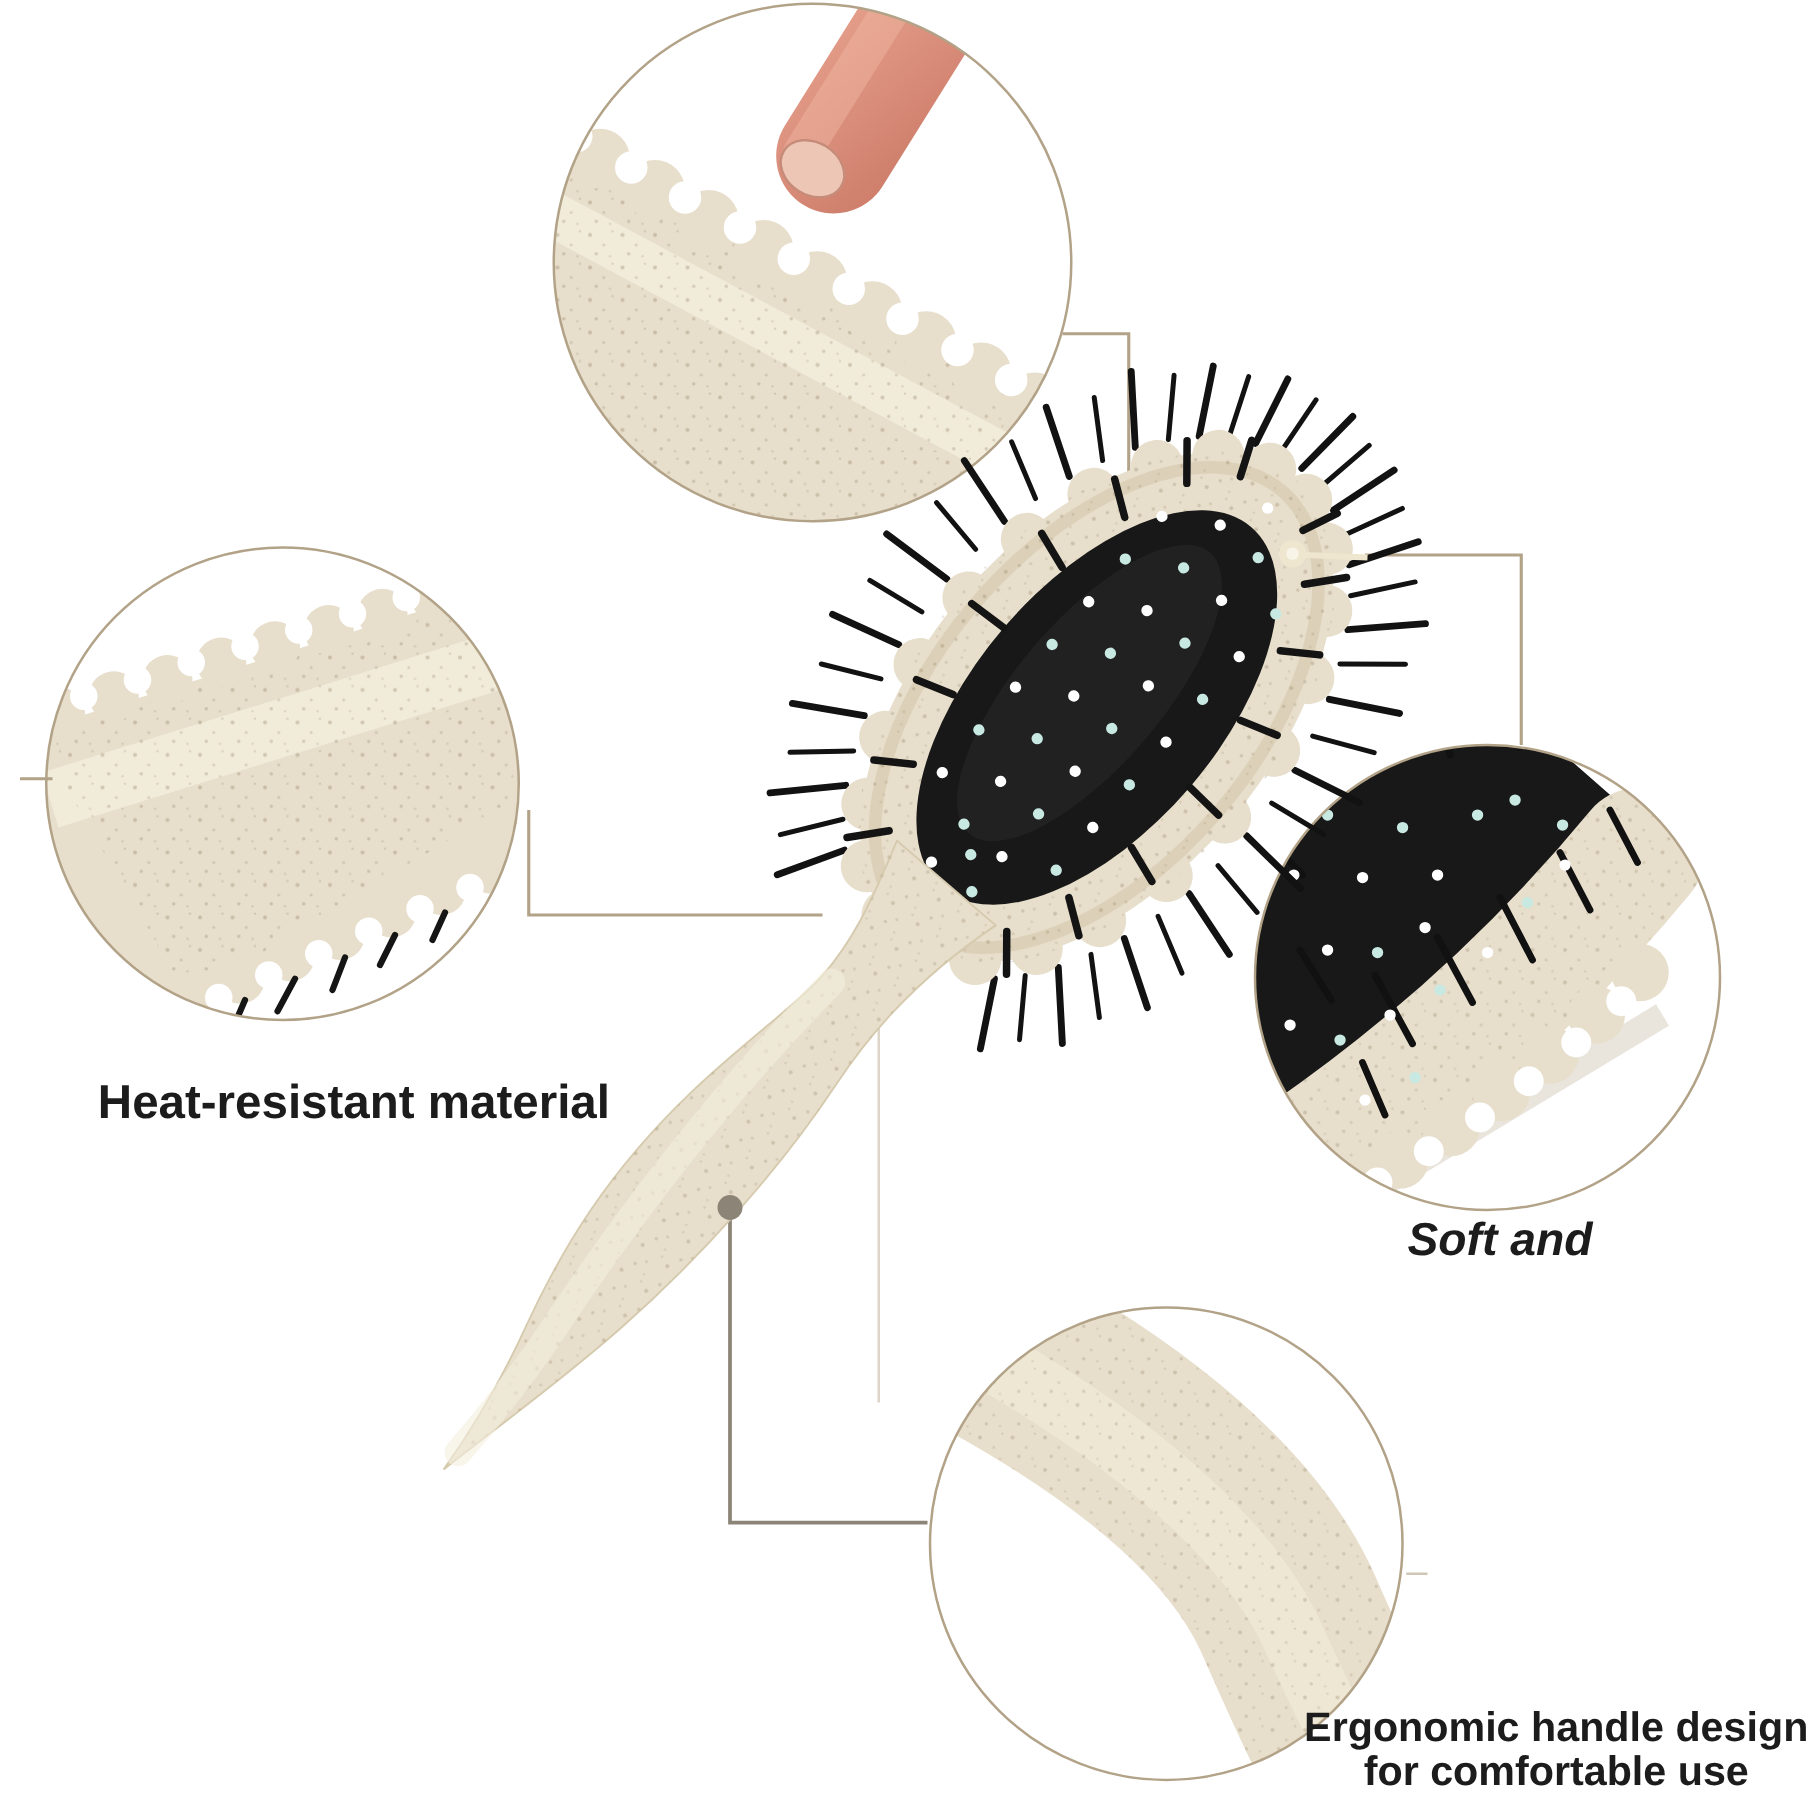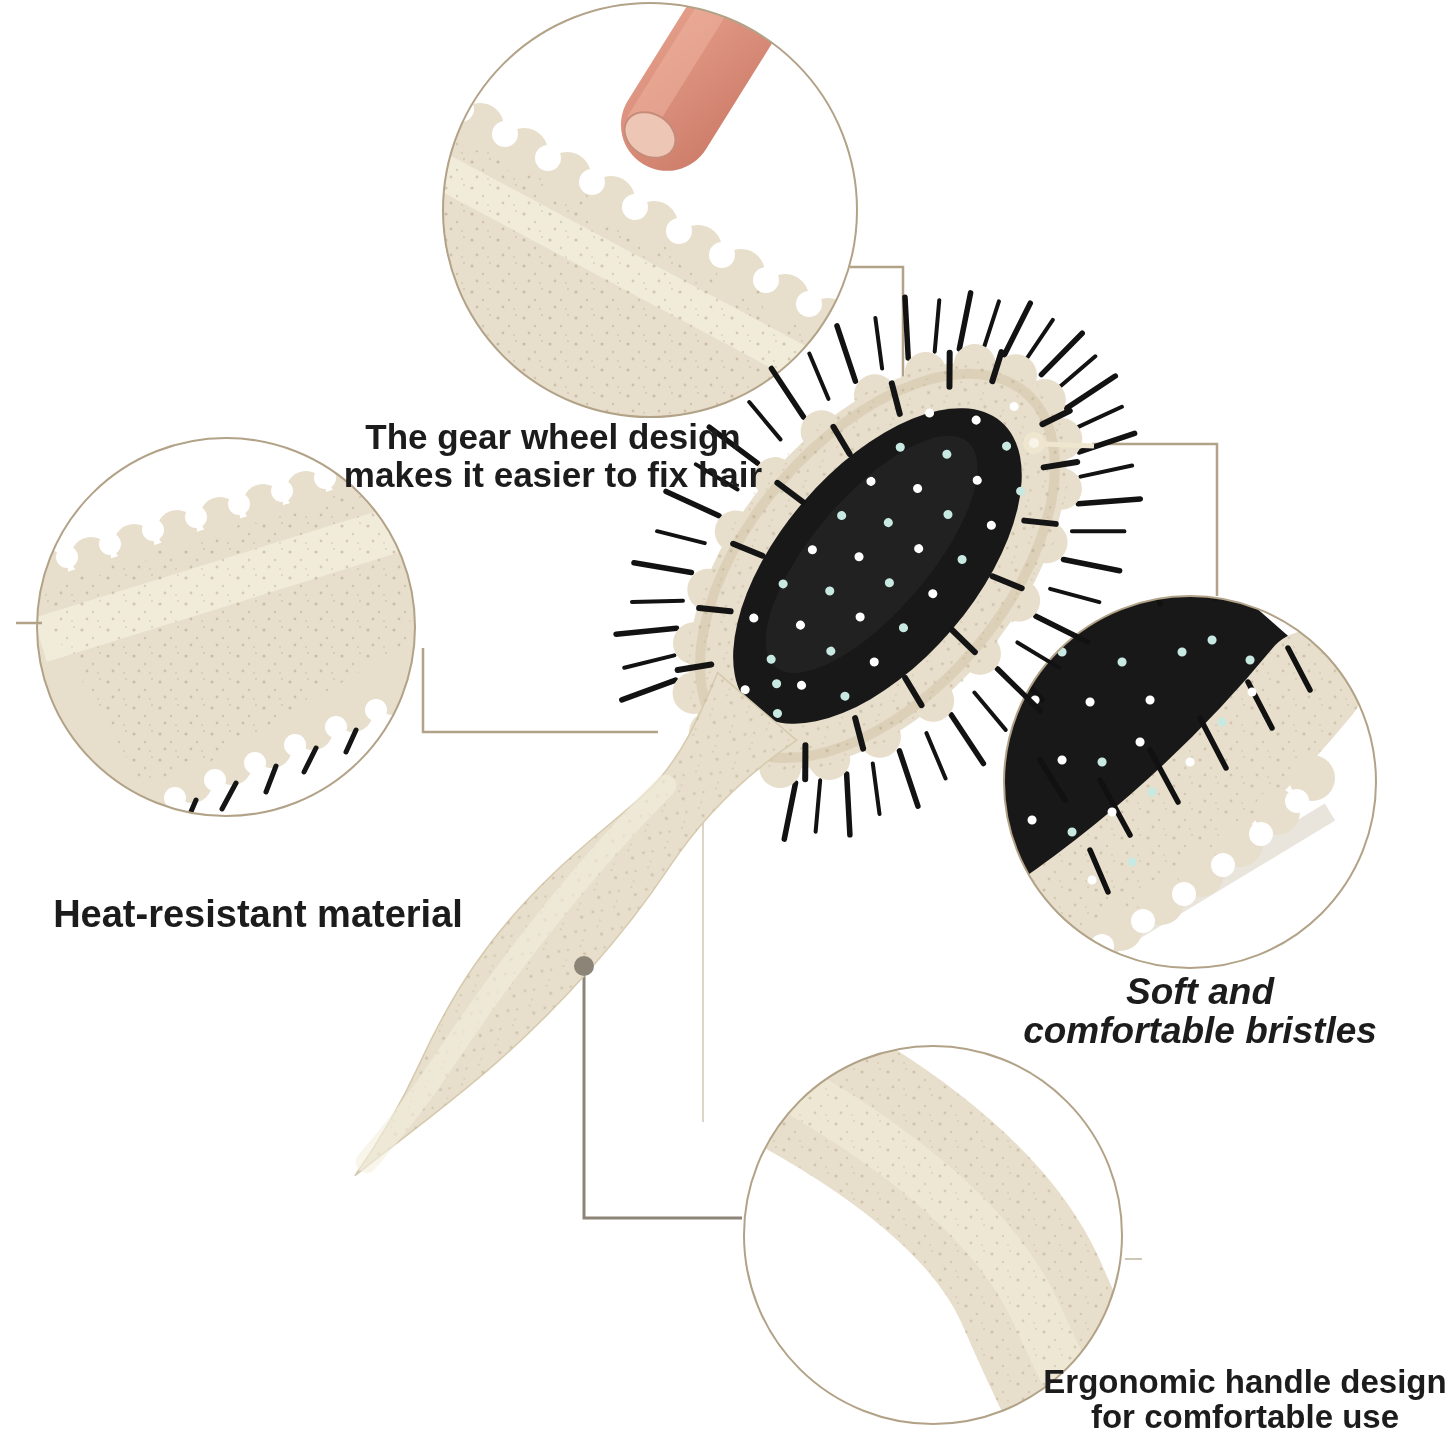--- a/index.html
+++ b/index.html
@@ -8,21 +8,21 @@
     --connector-tan:#b2a287; --connector-gray:#8d8478; --text:#1c1c1c;
     --skin:#e09a86; --skin-dark:#c57361; --nail:#eec6b6;
   }
   html,body{margin:0;padding:0;background:var(--background);}
   .stage{position:relative;width:1445px;height:1445px;background:var(--background);
          font-family:"Liberation Sans",sans-serif;overflow:hidden;}
   .stage svg{position:absolute;left:0;top:0;z-index:1;}
   .label{position:absolute;z-index:3;color:var(--text);font-weight:700;}
   .label span{display:block;}
   .lbl-gear{left:303px;top:418px;width:500px;text-align:center;font-size:35px;line-height:38px;}
-  .lbl-heat{left:28px;top:862px;width:460px;text-align:center;font-size:38px;line-height:40px;margin-top:32px;}
+  .lbl-heat{left:28px;top:862px;width:460px;text-align:right;font-size:38px;line-height:40px;}
   .lbl-soft{left:975px;top:972px;width:450px;text-align:center;font-size:37px;line-height:39px;font-style:italic;}
   .lbl-handle{left:1035px;top:1364px;width:420px;text-align:center;font-size:33px;line-height:35px;}
 </style>
 </head>
 <body>
 
 <div class="stage">
 
 <svg width="1445" height="1445" viewBox="0 0 1445 1445">
   <defs>
@@ -251,29 +251,24 @@
   </g>
 
   <g>
     <path d="M1044,444 L1094,446" stroke="#efe6cf" stroke-width="5" fill="none"></path>
     <circle cx="1034" cy="443" r="11" fill="#efe6cf"></circle>
     <circle cx="1034" cy="443" r="5" fill="#f8f4e8"></circle>
     <circle cx="584" cy="966" r="10" fill="var(--connector-gray)"></circle>
   </g>
 </svg>
 
-  <div class="label lbl-gear">
-    <span>The gear wheel design</span>
-    <span>makes it easier to fix hair</span>
-  </div>
   <div class="label lbl-heat">
     <span>Heat-resistant material</span>
   </div>
   <div class="label lbl-soft">
     <span>Soft and</span>
-    <span>comfortable bristles</span>
   </div>
   <div class="label lbl-handle">
     <span>Ergonomic handle design</span>
     <span>for comfortable use</span>
   </div>
 
 </div>
 
 </body></html>

